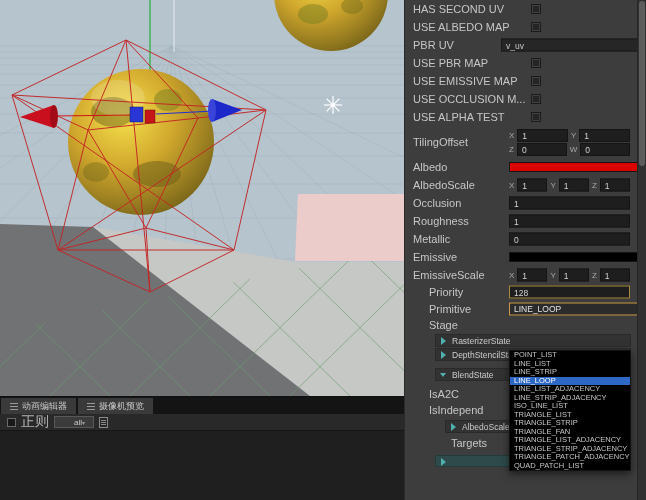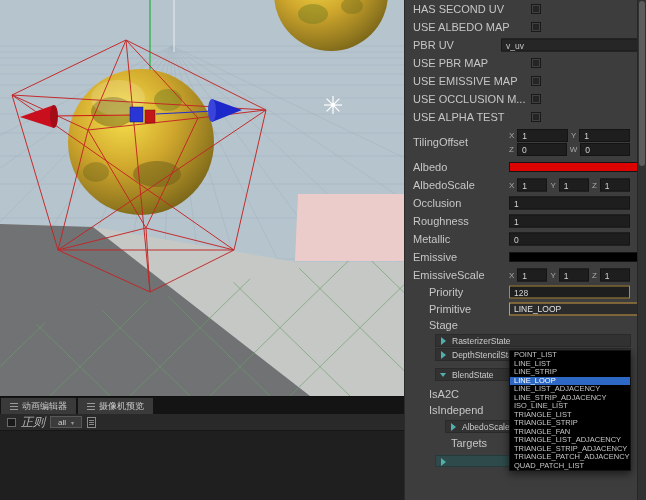--- a/index.html
+++ b/index.html
@@ -12,22 +12,22 @@
   .viewport svg { display:block; }
 
   
   .dock { position:absolute; left:0; top:396px; width:404px; height:104px; background:#1f1f1f; border-top:1px solid #101010; }
   .tabbar { display:flex; gap:2px; height:17px; background:#141414; padding:1px 1px 0 1px; }
   .tab { display:flex; align-items:center; gap:4px; background:#3a3a3a; color:#c9c9c9; font-size:9px; padding:0 9px; }
   .hamb { width:8px; height:7px; border-top:1px solid #9a9a9a; border-bottom:1px solid #9a9a9a; position:relative; }
   .hamb::after { content:""; position:absolute; left:0; right:0; top:2px; height:1px; background:#9a9a9a; }
   .dock-toolbar { display:flex; align-items:center; gap:5px; height:17px; background:#292929; border-bottom:1px solid #161616; padding:0 7px; }
   .cb-sm { width:9px; height:9px; background:#191919; border:1px solid #6a6a6a; }
-  .tool-lbl { font-size:12px; color:#b5b5b5;font-style:italic; }
-  .mini-dd { display:flex; align-items:center; justify-content:space-between; width:32px; height:12px; background:#3b3b3b; border:1px solid #585858; color:#ccc; font-size:8px; padding:0 7px; }
+  .tool-lbl { font-size:14px; color:#b5b5b5; }
+  .mini-dd { display:flex; align-items:center; justify-content:space-between; width:40px; height:12px; background:#3b3b3b; border:1px solid #585858; color:#ccc; font-size:8px; padding:0 19px; }
   .mini-dd .arr { font-size:6px; color:#999; }
   .doc-icon { width:9px; height:11px; border:1px solid #8a8a8a; background:#262626; position:relative; }
   .doc-icon::after { content:""; position:absolute; left:1px; top:2px; width:5px; height:1px; background:#8a8a8a; box-shadow:0 2px 0 #8a8a8a, 0 4px 0 #8a8a8a; }
 
   
   .inspector { position:absolute; left:404px; top:0; width:242px; height:500px; background:#3d3d3d; border-left:1px solid #2b2b2b; }
   .insp-body { position:absolute; left:0; top:0; width:233px; }
   .vscroll { position:absolute; right:0; top:0; width:9px; height:500px; background:#313131; border-left:1px solid #262626; }
   .vthumb { position:absolute; left:1px; top:1px; width:6px; height:165px; background:#5d5d5d; border-radius:3px; }
 

